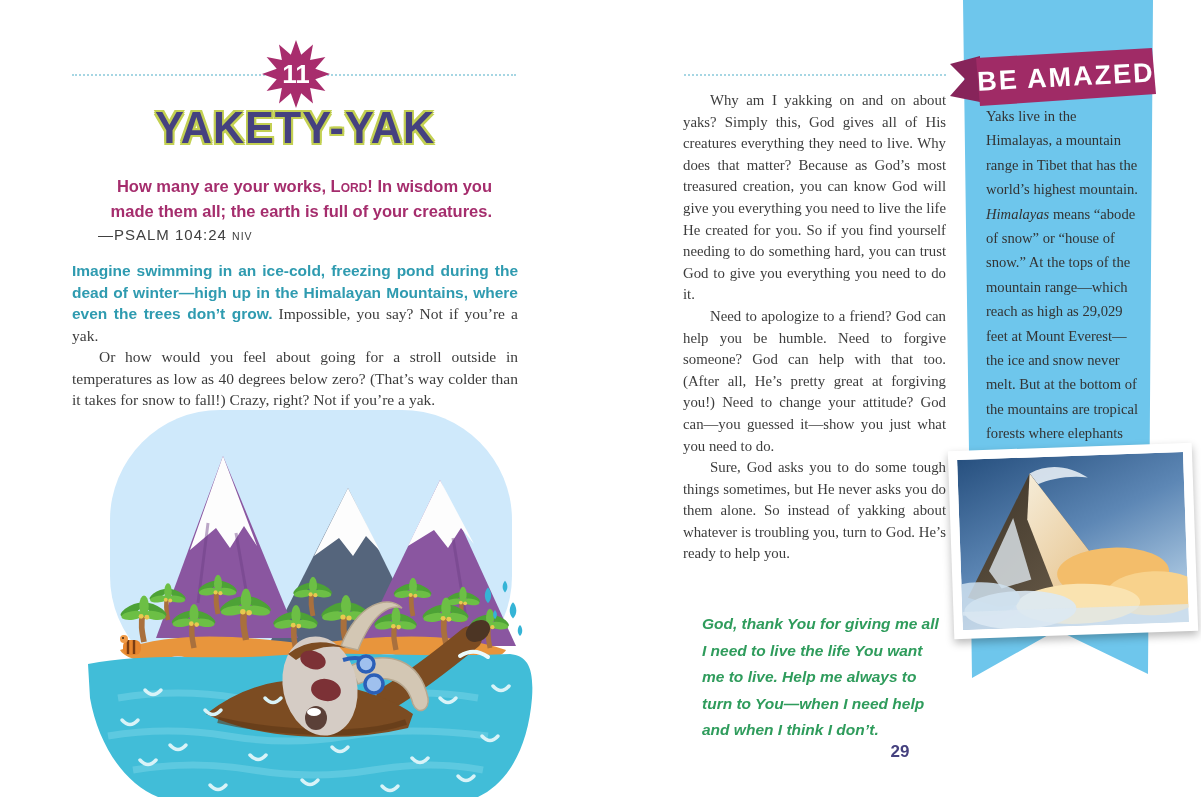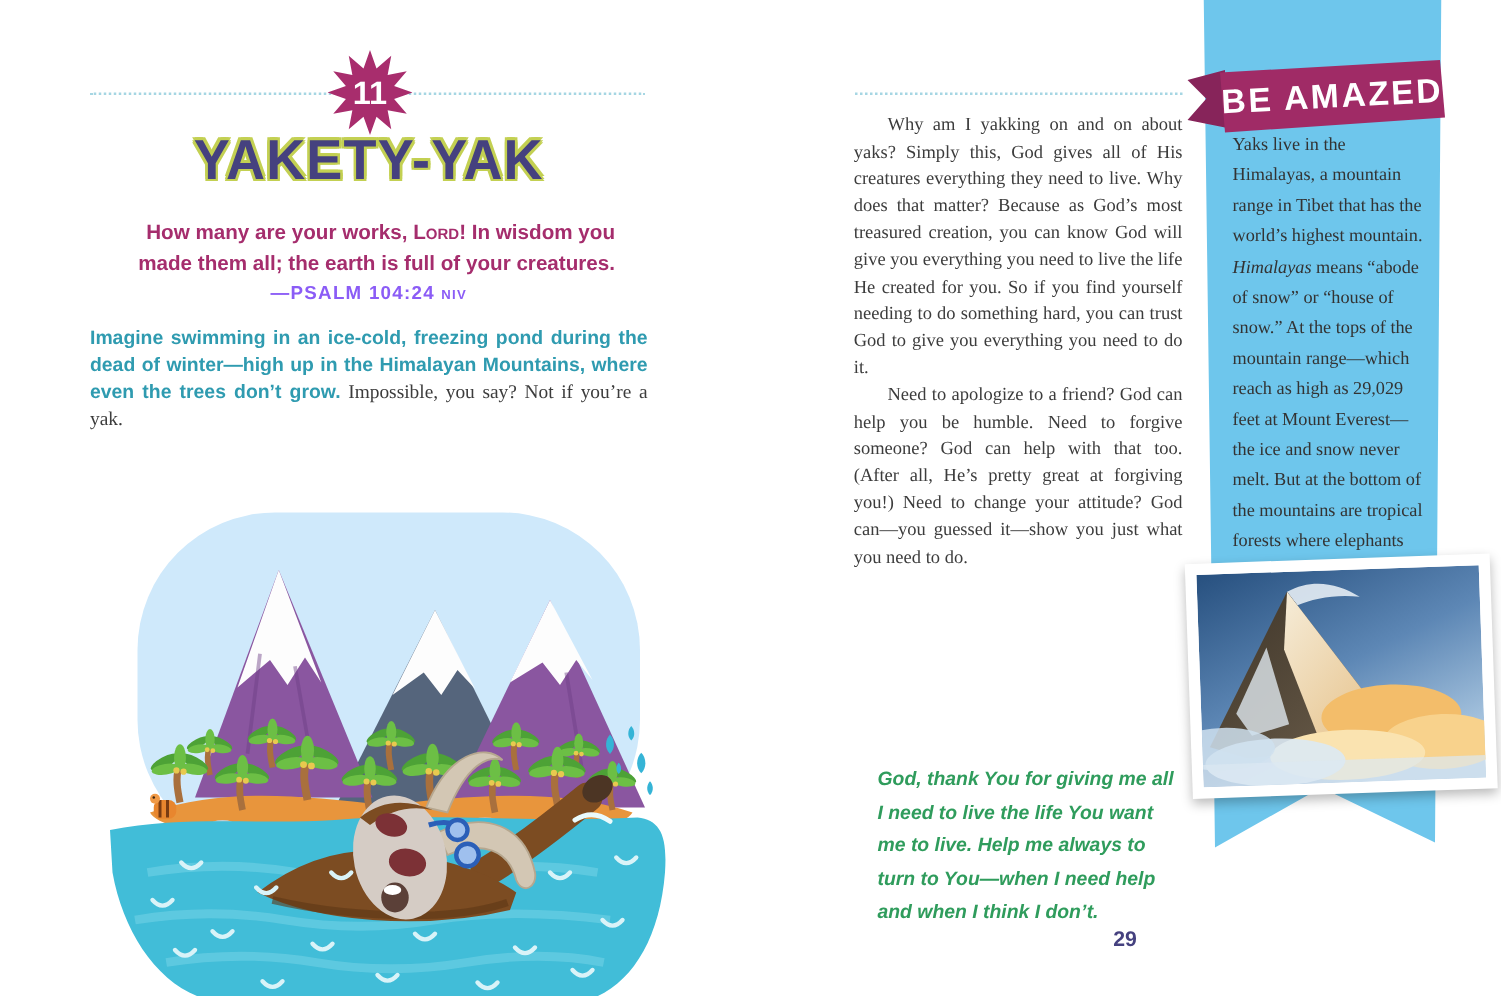--- a/index.html
+++ b/index.html
@@ -17,23 +17,23 @@
   .chapter-num{font-family:"Liberation Sans",sans-serif;font-weight:bold;font-size:26px;fill:#ffffff;}
   .title{position:absolute;left:72px;top:102px;width:446px;margin:0;text-align:center;
          font-family:"Liberation Sans",sans-serif;font-weight:bold;font-size:45px;letter-spacing:1px;
          color:#45417f;transform:scaleX(.96);transform-origin:center;
          text-shadow:-2px -2px 0 #c3d052,2px -2px 0 #c3d052,-2px 2px 0 #c3d052,2px 2px 0 #c3d052,
                      -2px 0 0 #c3d052,2px 0 0 #c3d052,0 -2px 0 #c3d052,0 2px 0 #c3d052;}
   .verse{position:absolute;left:98px;top:174px;width:394px;text-align:right;
          font-family:"Liberation Sans",sans-serif;font-weight:bold;font-size:16.5px;line-height:25px;
          color:#a52d6d;}
   .verse .lord{font-variant:small-caps;}
-  .verse-ref{position:absolute;left:98px;top:226px;width:394px;text-align:center;
-         font-family:"Liberation Sans",sans-serif;font-weight:bold;font-size:15px;letter-spacing:1px;
-         color:#8b5cf6;}
+  .verse-ref{position:absolute;left:98px;top:226px;width:394px;
+         font-family:"Liberation Sans",sans-serif;font-weight:normal;font-size:15px;letter-spacing:1px;
+         color:#404040;}
   .verse-ref .version{font-size:10.5px;}
   .left-body{position:absolute;left:72px;top:260px;width:446px;font-size:15.5px;line-height:21.5px;}
   .left-body .lead{font-family:"Liberation Sans",sans-serif;font-weight:bold;color:#2f9bb0;}
   .indent{text-indent:27px;}
   .illustration{position:absolute;left:58px;top:398px;width:504px;height:399px;}
 
   
   .dotted-right{left:684px;top:74px;width:262px;}
   .right-body{position:absolute;left:683px;top:90px;width:263px;font-size:14.8px;line-height:21.6px;}
   .prayer{position:absolute;left:702px;top:611px;width:245px;
@@ -68,20 +68,21 @@
     </svg>
 
     <h1 class="title">YAKETY-YAK</h1>
 
     <div class="verse"><span>How many are your works, </span><span class="lord">Lord</span><span>! In wisdom you made them all; the earth is full of your creatures.</span></div>
     <div class="verse-ref"><span>—PSALM 104:24</span>
         <span class="version">NIV</span></div>
 
     <div class="left-body justify">
       <p><span class="lead">Imagine swimming in an ice-cold, freezing pond during the dead of winter—high up in the Himalayan Mountains, where even the trees don’t grow.</span><span> Impossible, you say? Not if you’re a yak.</span></p>
+      <p class="indent">Or how would you feel about going for a stroll outside in temperatures as low as 40 degrees below zero? (That’s way colder than it takes for snow to fall!) Crazy, right? Not if you’re a yak.</p>
     </div>
 
     <svg class="illustration" viewBox="0 0 504 399">
       <defs>
         <g id="palm">
           <path d="M0,0 C-2,-10 -4,-20 -1,-30" stroke="#a9703d" stroke-width="6" fill="none"></path>
           <ellipse cx="-13" cy="-34" rx="13" ry="4.5" fill="#4da236" transform="rotate(-28 -13 -34)"></ellipse>
           <ellipse cx="12" cy="-34" rx="13" ry="4.5" fill="#4da236" transform="rotate(28 12 -34)"></ellipse>
           <ellipse cx="-12" cy="-28" rx="12" ry="4.5" fill="#6cbf45" transform="rotate(-8 -12 -28)"></ellipse>
           <ellipse cx="11" cy="-28" rx="12" ry="4.5" fill="#6cbf45" transform="rotate(8 11 -28)"></ellipse>
@@ -190,20 +191,21 @@
       </g>
     </svg>
   </section>
 
   <section>
     <div class="dotted dotted-right"></div>
 
     <div class="right-body justify">
       <p class="indent">Why am I yakking on and on about yaks? Simply this, God gives all of His creatures everything they need to live. Why does that matter? Because as God’s most treasured creation, you can know God will give you everything you need to live the life He created for you. So if you find yourself needing to do something hard, you can trust God to give you everything you need to do it.</p>
       <p class="indent">Need to apologize to a friend? God can help you be humble. Need to forgive someone? God can help with that too. (After all, He’s pretty great at forgiving you!) Need to change your attitude? God can—you guessed it—show you just what you need to do.</p>
+      <p class="indent">Sure, God asks you to do some tough things sometimes, but He never asks you do them alone. So instead of yakking about whatever is troubling you, turn to God. He’s ready to help you.</p>
     </div>
 
     <div class="prayer">God, thank You for giving me all I need to live the life You want me to live. Help me always to turn to You—when I need help and when I think I don’t.</div>
 
     <div class="page-number">29</div>
   </section>
 
   <aside>
     <svg class="banner-svg" viewBox="0 0 261 700">
       <polygon fill="#6ec6ec" points="23,0 213,0 208,674 117,630 32,678"></polygon>

